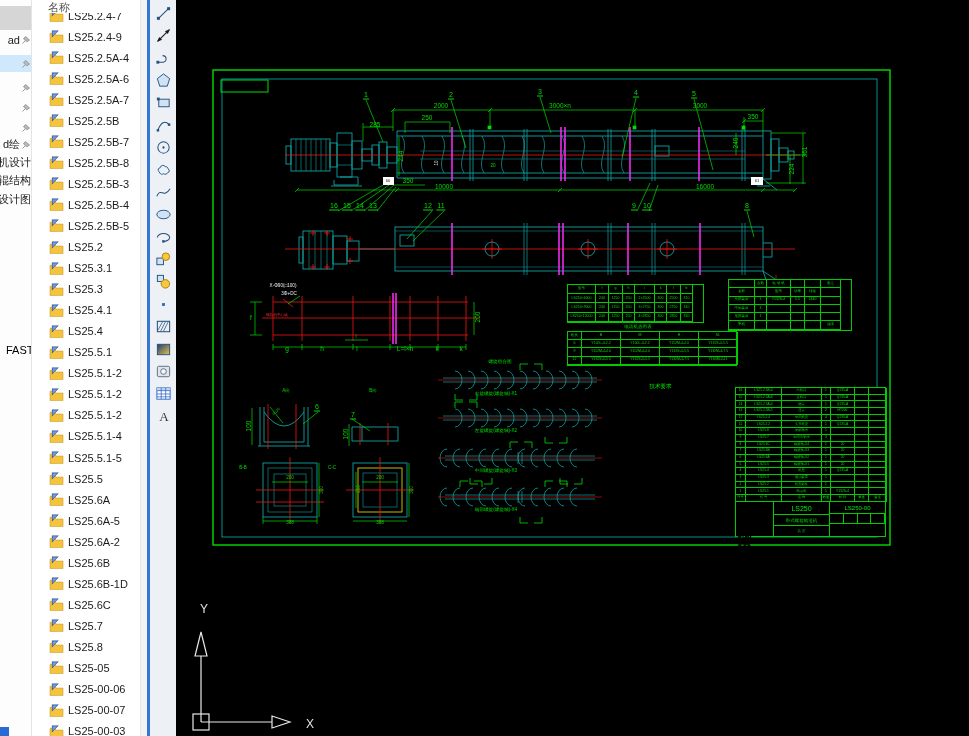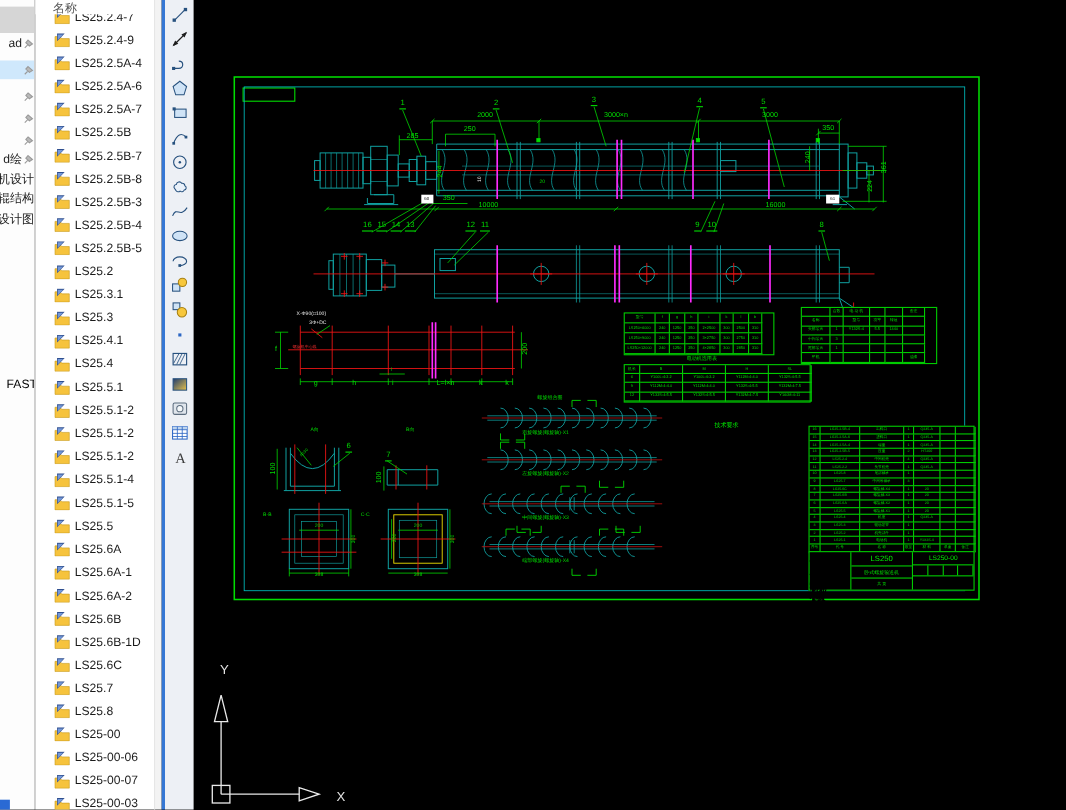--- a/index.html
+++ b/index.html
@@ -320,21 +320,21 @@
             <polygon points="3.7,1.4 9,1.4 3.7,6.8" fill="#7498d8"></polygon>
           </svg>
           <span class="flabel">LS25.6A</span>
         </div>
         <div class="file-row">
           <svg width="15" height="13" viewBox="0 0 16 14">
             <path d="M1 3.5h5l1.5 2H15v8H1Z" fill="#f6c33d" stroke="#c79a1f" stroke-width="0.6"></path>
             <polygon points="3,0.5 10.5,0.5 3,8" fill="#2f4f8f"></polygon>
             <polygon points="3.7,1.4 9,1.4 3.7,6.8" fill="#7498d8"></polygon>
           </svg>
-          <span class="flabel">LS25.6A-1</span>
+          <span class="flabel">LS25.6A-5</span>
         </div>
         <div class="file-row">
           <svg width="15" height="13" viewBox="0 0 16 14">
             <path d="M1 3.5h5l1.5 2H15v8H1Z" fill="#f6c33d" stroke="#c79a1f" stroke-width="0.6"></path>
             <polygon points="3,0.5 10.5,0.5 3,8" fill="#2f4f8f"></polygon>
             <polygon points="3.7,1.4 9,1.4 3.7,6.8" fill="#7498d8"></polygon>
           </svg>
           <span class="flabel">LS25.6A-2</span>
         </div>
         <div class="file-row">
@@ -376,21 +376,21 @@
             <polygon points="3.7,1.4 9,1.4 3.7,6.8" fill="#7498d8"></polygon>
           </svg>
           <span class="flabel">LS25.8</span>
         </div>
         <div class="file-row">
           <svg width="15" height="13" viewBox="0 0 16 14">
             <path d="M1 3.5h5l1.5 2H15v8H1Z" fill="#f6c33d" stroke="#c79a1f" stroke-width="0.6"></path>
             <polygon points="3,0.5 10.5,0.5 3,8" fill="#2f4f8f"></polygon>
             <polygon points="3.7,1.4 9,1.4 3.7,6.8" fill="#7498d8"></polygon>
           </svg>
-          <span class="flabel">LS25-00</span>
+          <span class="flabel">LS25-05</span>
         </div>
         <div class="file-row">
           <svg width="15" height="13" viewBox="0 0 16 14">
             <path d="M1 3.5h5l1.5 2H15v8H1Z" fill="#f6c33d" stroke="#c79a1f" stroke-width="0.6"></path>
             <polygon points="3,0.5 10.5,0.5 3,8" fill="#2f4f8f"></polygon>
             <polygon points="3.7,1.4 9,1.4 3.7,6.8" fill="#7498d8"></polygon>
           </svg>
           <span class="flabel">LS25-00-06</span>
         </div>
         <div class="file-row">

